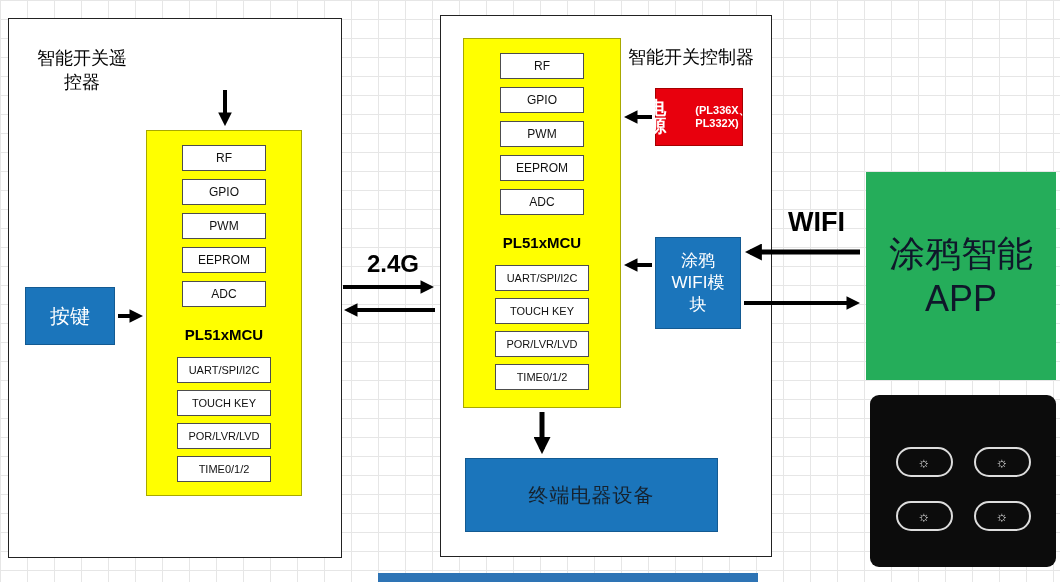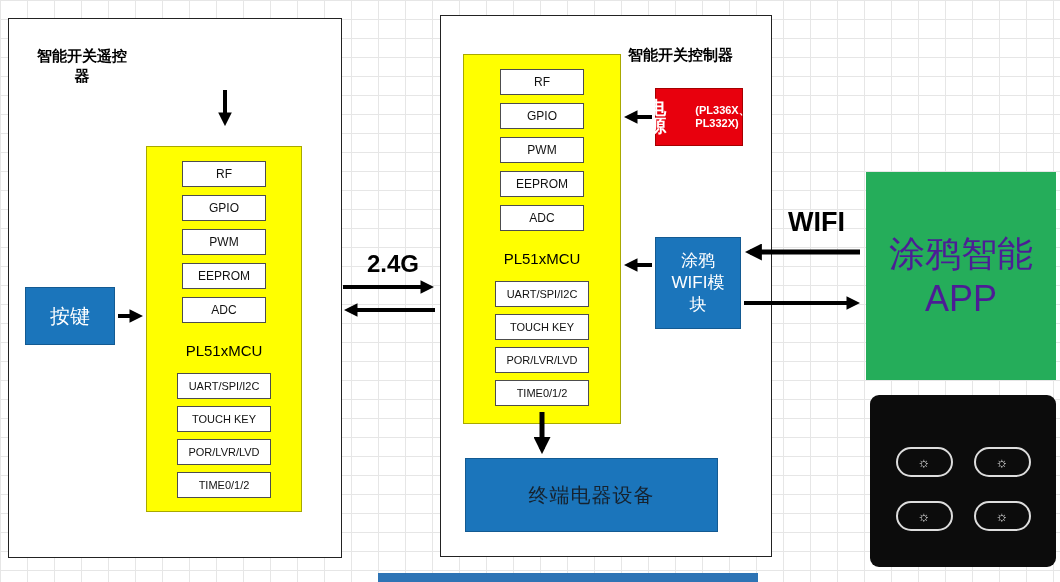--- a/index.html
+++ b/index.html
@@ -6,35 +6,35 @@
   .canvas{
     position:relative;width:1060px;height:582px;overflow:hidden;
     font-family:"Liberation Sans","DejaVu Sans",sans-serif;color:#111;
     background-color:#ffffff;
     background-image:
       linear-gradient(to right,#e6e6e6 1px,transparent 1px),
       linear-gradient(to bottom,#e6e6e6 1px,transparent 1px);
     background-size:27px 19px;
   }
   .frame{position:absolute;background:#fff;border:1.6px solid #222;}
-  .group-title{position:absolute;font-weight:bold;font-size:15px;color:#000;line-height:1.35;}
+  .group-title{position:absolute;font-weight:normal;font-size:18px;color:#000;line-height:1.35;}
   .shape{position:absolute;display:flex;align-items:center;justify-content:center;box-sizing:border-box;}
   .red{background:#e8000d;border:1px solid #a50000;color:#fff;font-weight:bold;font-size:20px;}
   .blue{background:#1b75bb;border:1px solid #135a92;color:#fff;}
-  .mcu-box{position:absolute;background:#ffff00;border:1px solid #a8a800;display:flex;flex-direction:column;align-items:center;padding-top:14px;box-sizing:border-box;margin-top:16px;}
+  .mcu-box{position:absolute;background:#ffff00;border:1px solid #a8a800;display:flex;flex-direction:column;align-items:center;padding-top:14px;box-sizing:border-box;}
   .blk{width:84px;height:26px;background:#fff;border:1px solid #4d4d4d;display:flex;align-items:center;justify-content:center;
        font-size:12px;margin-bottom:8px;flex:0 0 auto;box-sizing:border-box;}
   .blk.wide{width:94px;font-size:11px;margin-bottom:7px;}
-  .mcu-name{font-weight:normal;font-size:15px;margin:11px 0 14px;color:#000;}
+  .mcu-name{font-weight:bold;font-size:15px;margin:11px 0 14px;color:#000;}
   .power{flex-direction:row;gap:1px;}
   .power .main{font-size:18px;font-weight:bold;line-height:1;}
   .power .sub{font-size:11px;font-weight:bold;line-height:1.2;margin-left:28px;}
   .wifi-module{font-size:17px;line-height:1.3;text-align:center;white-space:pre-line;}
   .terminal{font-size:20px;color:#16222e;letter-spacing:1px;}
-  .app-box{background:#25ad5a;color:#4c1d95;flex-direction:column;font-size:36px;line-height:1.25;}
+  .app-box{background:#25ad5a;color:#0f172a;flex-direction:column;font-size:36px;line-height:1.25;}
   .label-24g{position:absolute;font-weight:bold;font-size:24px;color:#000;}
   .label-wifi{position:absolute;font-weight:bold;font-size:27px;color:#000;}
   .panel{position:absolute;background:#0c0c0c;border-radius:9px;display:grid;
          grid-template-columns:57px 57px;gap:24px 21px;justify-content:center;align-content:start;
          padding-top:52px;box-sizing:border-box;}
   .sw-btn{height:30px;border:2px solid #ddd;border-radius:15px;display:flex;align-items:center;justify-content:center;
           color:#eee;font-size:14px;box-sizing:border-box;}
   .bottom-bar{position:absolute;background:#2e74b5;}
   svg.arrows{position:absolute;left:0;top:0;pointer-events:none;}
   svg.arrows line{stroke:#000;}

